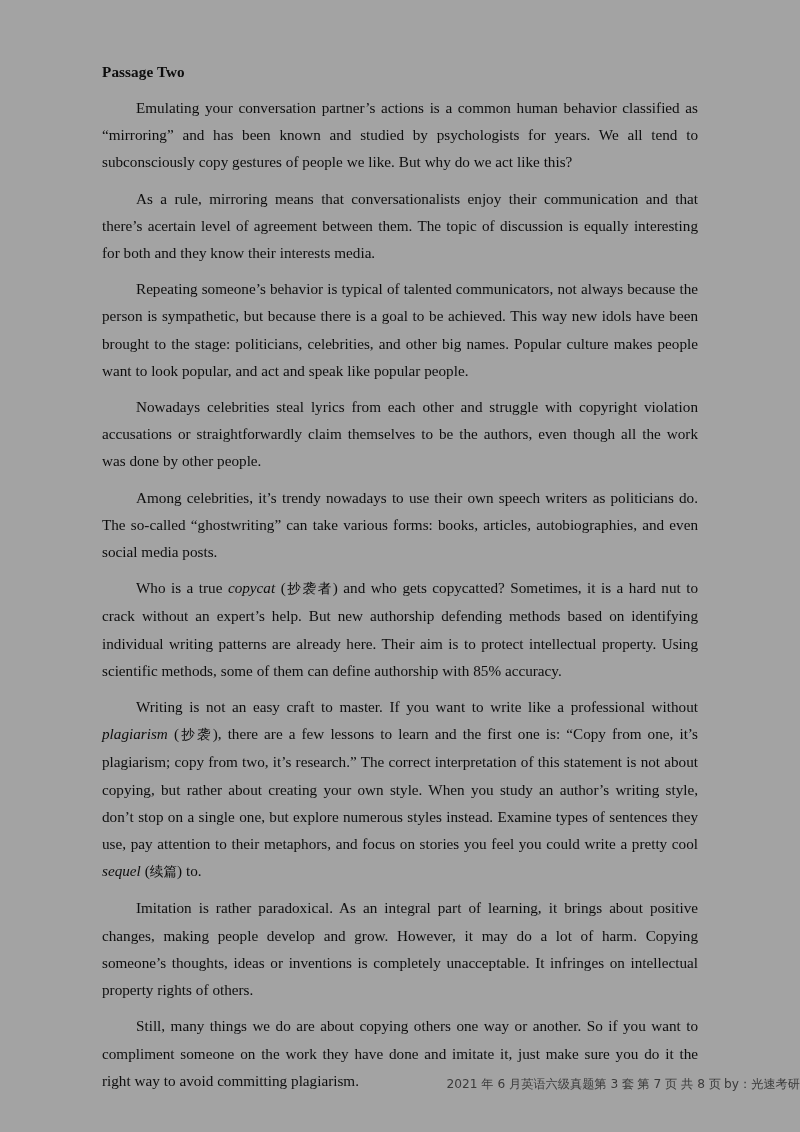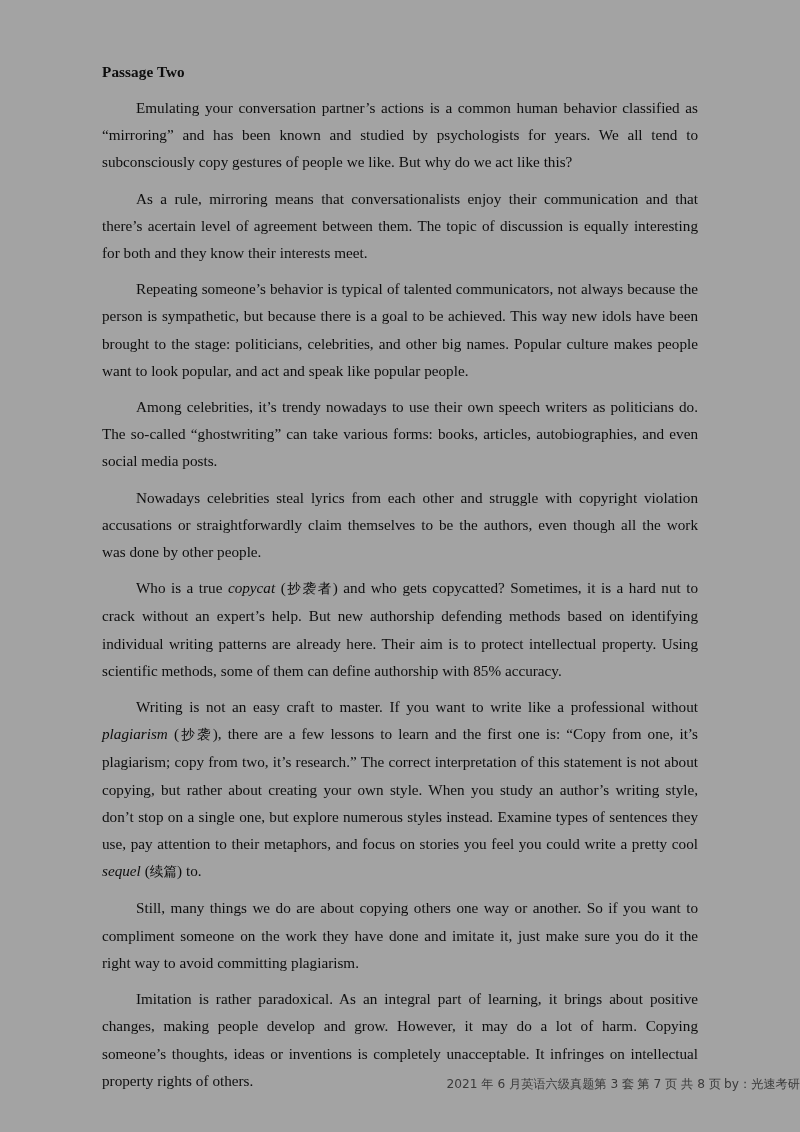--- a/index.html
+++ b/index.html
@@ -80,28 +80,28 @@
 </head>
 <body>
 
 <div class="page">
 
   <div class="content">
 
     <div class="heading">Passage Two</div>
 
     <p class="para">Emulating your conversation partner’s actions is a common human behavior classified as “mirroring” and has been known and studied by psychologists for years. We all tend to subconsciously copy gestures of people we like. But why do we act like this?</p>
-    <p class="para">As a rule, mirroring means that conversationalists enjoy their communication and that there’s acertain level of agreement between them. The topic of discussion is equally interesting for both and they know their interests meet.</p>
+    <p class="para">As a rule, mirroring means that conversationalists enjoy their communication and that there’s acertain level of agreement between them. The topic of discussion is equally interesting for both and they know their interests media.</p>
     <p class="para">Repeating someone’s behavior is typical of talented communicators, not always because the person is sympathetic, but because there is a goal to be achieved. This way new idols have been brought to the stage: politicians, celebrities, and other big names. Popular culture makes people want to look popular, and act and speak like popular people.</p>
+    <p class="para">Nowadays celebrities steal lyrics from each other and struggle with copyright violation accusations or straightforwardly claim themselves to be the authors, even though all the work was done by other people.</p>
     <p class="para">Among celebrities, it’s trendy nowadays to use their own speech writers as politicians do. The so-called “ghostwriting” can take various forms: books, articles, autobiographies, and even social media posts.</p>
-    <p class="para">Nowadays celebrities steal lyrics from each other and struggle with copyright violation accusations or straightforwardly claim themselves to be the authors, even though all the work was done by other people.</p>
     <p class="para"><span>Who is a true </span><span class="it">copycat</span><span> (</span><span class="cn">抄袭者</span><span>) and who gets copycatted? Sometimes, it is a hard nut to crack without an expert’s help. But new authorship defending methods based on identifying individual writing patterns are already here. Their aim is to protect intellectual property. Using scientific methods, some of them can define authorship with 85% accuracy.</span></p>
     <p class="para"><span>Writing is not an easy craft to master. If you want to write like a professional without </span><span class="it">plagiarism</span><span> (</span><span class="cn">抄袭</span><span>), there are a few lessons to learn and the first one is: “Copy from one, it’s plagiarism; copy from two, it’s research.” The correct interpretation of this statement is not about copying, but rather about creating your own style. When you study an author’s writing style, don’t stop on a single one, but explore numerous styles instead. Examine types of sentences they use, pay attention to their metaphors, and focus on stories you feel you could write a pretty cool </span><span class="it">sequel</span><span> (</span><span class="cn">续篇</span><span>) to.</span></p>
+    <p class="para">Imitation is rather paradoxical. As an integral part of learning, it brings about positive changes, making people develop and grow. However, it may do a lot of harm. Copying someone’s thoughts, ideas or inventions is completely unacceptable. It infringes on intellectual property rights of others.</p>
     <p class="para">Still, many things we do are about copying others one way or another. So if you want to compliment someone on the work they have done and imitate it, just make sure you do it the right way to avoid committing plagiarism.</p>
-    <p class="para">Imitation is rather paradoxical. As an integral part of learning, it brings about positive changes, making people develop and grow. However, it may do a lot of harm. Copying someone’s thoughts, ideas or inventions is completely unacceptable. It infringes on intellectual property rights of others.</p>
 
   </div>
 
   <div class="footer">
     <span class="cnf">2021 年 6 月英语六级真题第 3 套</span>
     <span class="cnf">第 7 页 共 8 页</span>
     <span class="cnf">by：光速考研</span>
   </div>
 
 </div>

